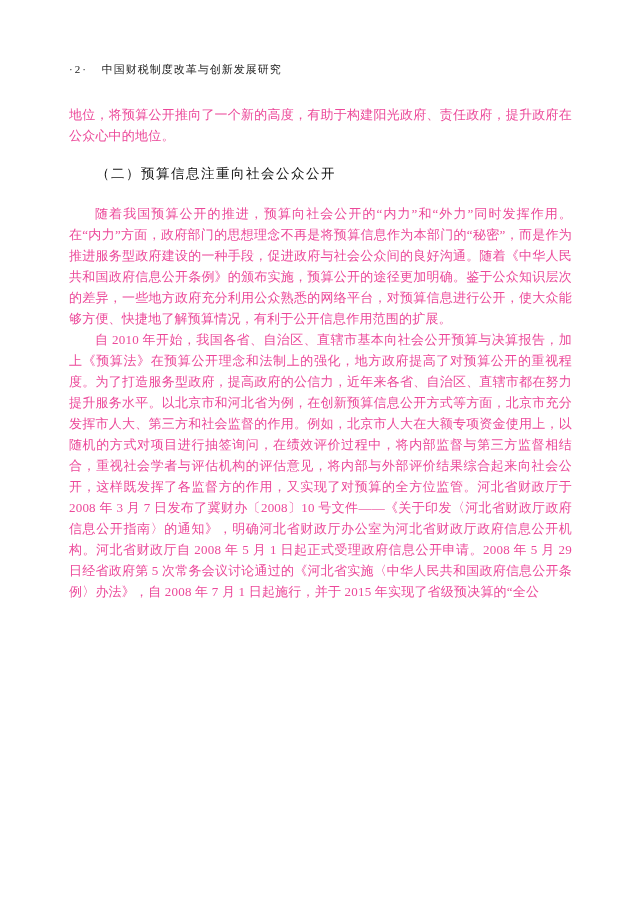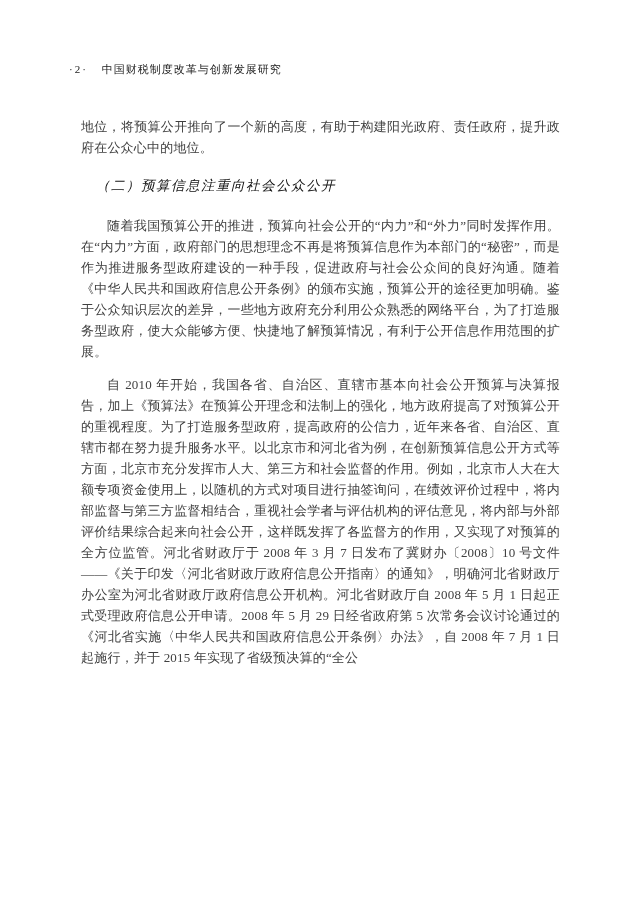--- a/index.html
+++ b/index.html
@@ -34,51 +34,50 @@
   .running-header .title {
     letter-spacing: 1px;
   }
   .content {
     position: absolute;
     top: 104px;
     left: 69px;
     width: 503px;
   }
   p.body {
-    margin: 12px;
+    margin: 0;
     font-size: 13px;
     line-height: 21px;
     text-align: justify;
     text-justify: inter-ideograph;
     letter-spacing: 0.2px;
-    color: #404040;
+    color: #ec4899;
   }
   p.body.indent {
     text-indent: 2em;
   }
   h3.section-heading {
     margin: 17px 0 19px 0;
     padding-left: 2em;
     font-size: 13.5px;
     line-height: 21px;
     font-weight: normal;
-    font-style: italic;
     letter-spacing: 1.5px;
     color: #111111;
   }
 </style>
 </head>
 <body>
 
 <div class="page">
 
   <div class="running-header">
     <span class="pagenum">·2·</span><span class="title">中国财税制度改革与创新发展研究</span>
   </div>
 
   <div class="content">
     <p class="body">地位，将预算公开推向了一个新的高度，有助于构建阳光政府、责任政府，提升政府在公众心中的地位。</p>
     <h3 class="section-heading">（二）预算信息注重向社会公众公开</h3>
-    <p class="body indent">随着我国预算公开的推进，预算向社会公开的“内力”和“外力”同时发挥作用。在“内力”方面，政府部门的思想理念不再是将预算信息作为本部门的“秘密”，而是作为推进服务型政府建设的一种手段，促进政府与社会公众间的良好沟通。随着《中华人民共和国政府信息公开条例》的颁布实施，预算公开的途径更加明确。鉴于公众知识层次的差异，一些地方政府充分利用公众熟悉的网络平台，为了打造服务型政府，使大众能够方便、快捷地了解预算情况，有利于公开信息作用范围的扩展。</p>
+    <p class="body indent">随着我国预算公开的推进，预算向社会公开的“内力”和“外力”同时发挥作用。在“内力”方面，政府部门的思想理念不再是将预算信息作为本部门的“秘密”，而是作为推进服务型政府建设的一种手段，促进政府与社会公众间的良好沟通。随着《中华人民共和国政府信息公开条例》的颁布实施，预算公开的途径更加明确。鉴于公众知识层次的差异，一些地方政府充分利用公众熟悉的网络平台，对预算信息进行公开，使大众能够方便、快捷地了解预算情况，有利于公开信息作用范围的扩展。</p>
     <p class="body indent">自 2010 年开始，我国各省、自治区、直辖市基本向社会公开预算与决算报告，加上《预算法》在预算公开理念和法制上的强化，地方政府提高了对预算公开的重视程度。为了打造服务型政府，提高政府的公信力，近年来各省、自治区、直辖市都在努力提升服务水平。以北京市和河北省为例，在创新预算信息公开方式等方面，北京市充分发挥市人大、第三方和社会监督的作用。例如，北京市人大在大额专项资金使用上，以随机的方式对项目进行抽签询问，在绩效评价过程中，将内部监督与第三方监督相结合，重视社会学者与评估机构的评估意见，将内部与外部评价结果综合起来向社会公开，这样既发挥了各监督方的作用，又实现了对预算的全方位监管。河北省财政厅于 2008 年 3 月 7 日发布了冀财办〔2008〕10 号文件——《关于印发〈河北省财政厅政府信息公开指南〉的通知》，明确河北省财政厅办公室为河北省财政厅政府信息公开机构。河北省财政厅自 2008 年 5 月 1 日起正式受理政府信息公开申请。2008 年 5 月 29 日经省政府第 5 次常务会议讨论通过的《河北省实施〈中华人民共和国政府信息公开条例〉办法》，自 2008 年 7 月 1 日起施行，并于 2015 年实现了省级预决算的“全公</p>
   </div>
 
 </div>
 
 </body></html>

